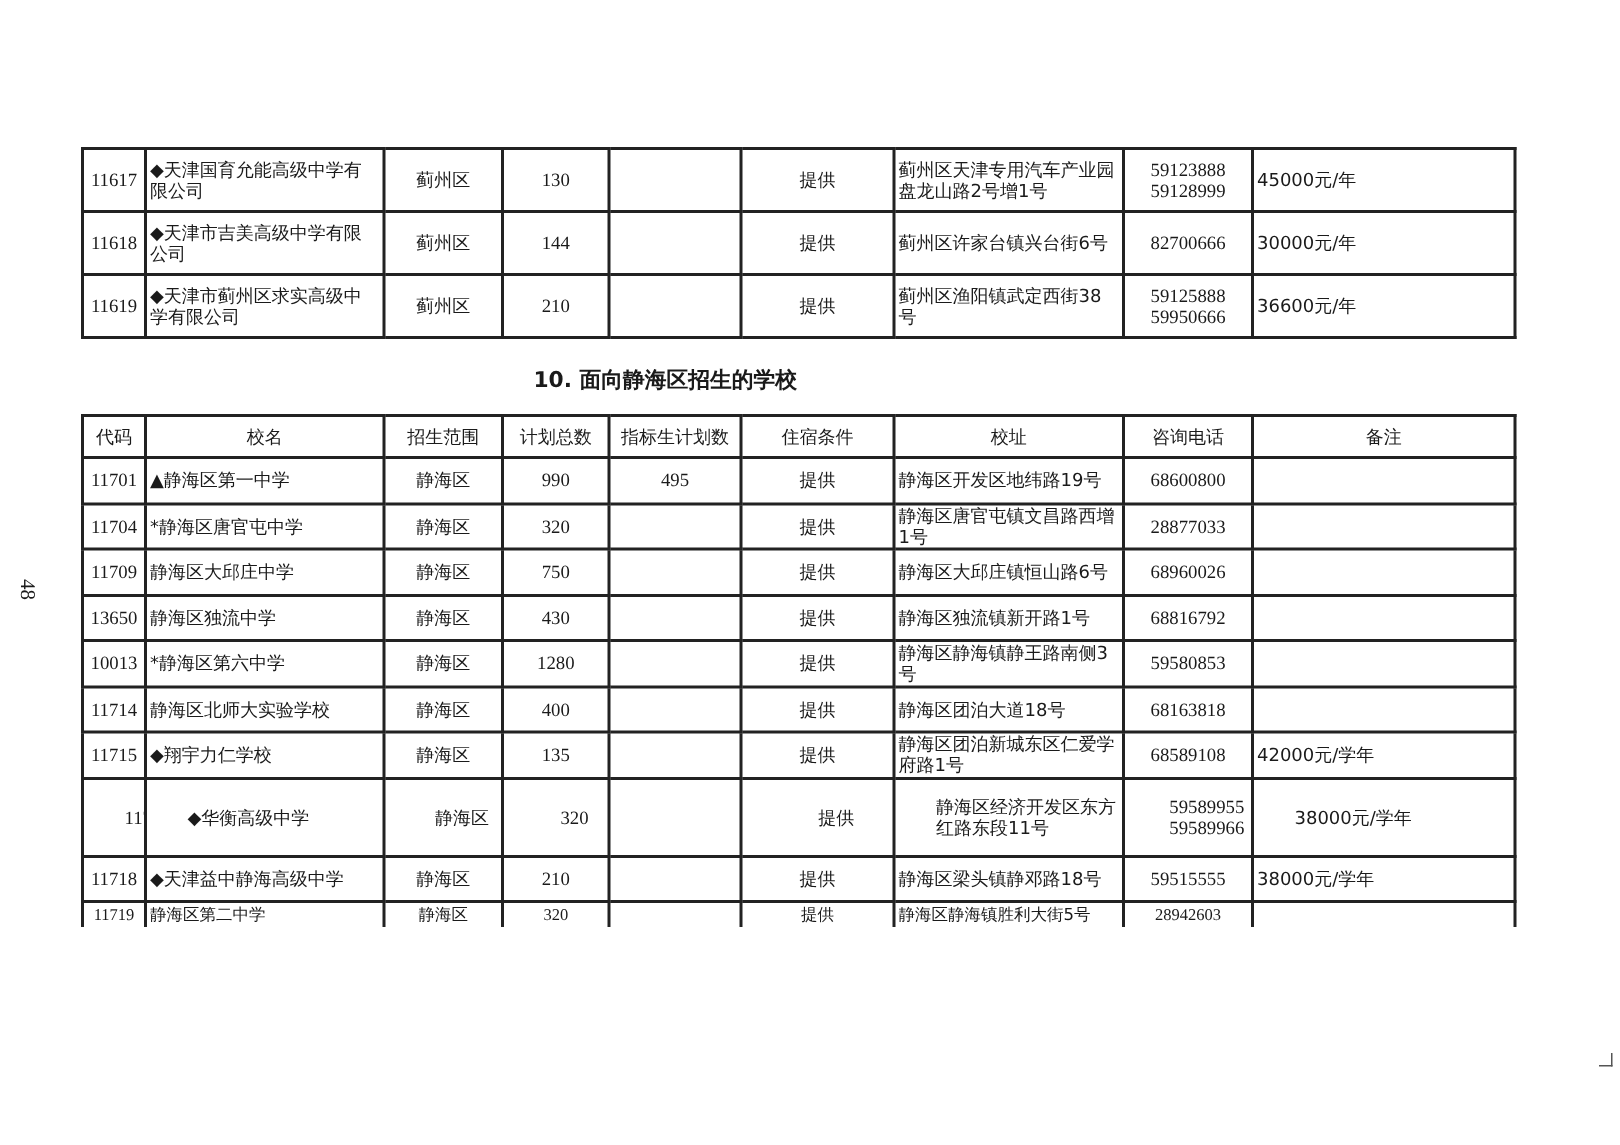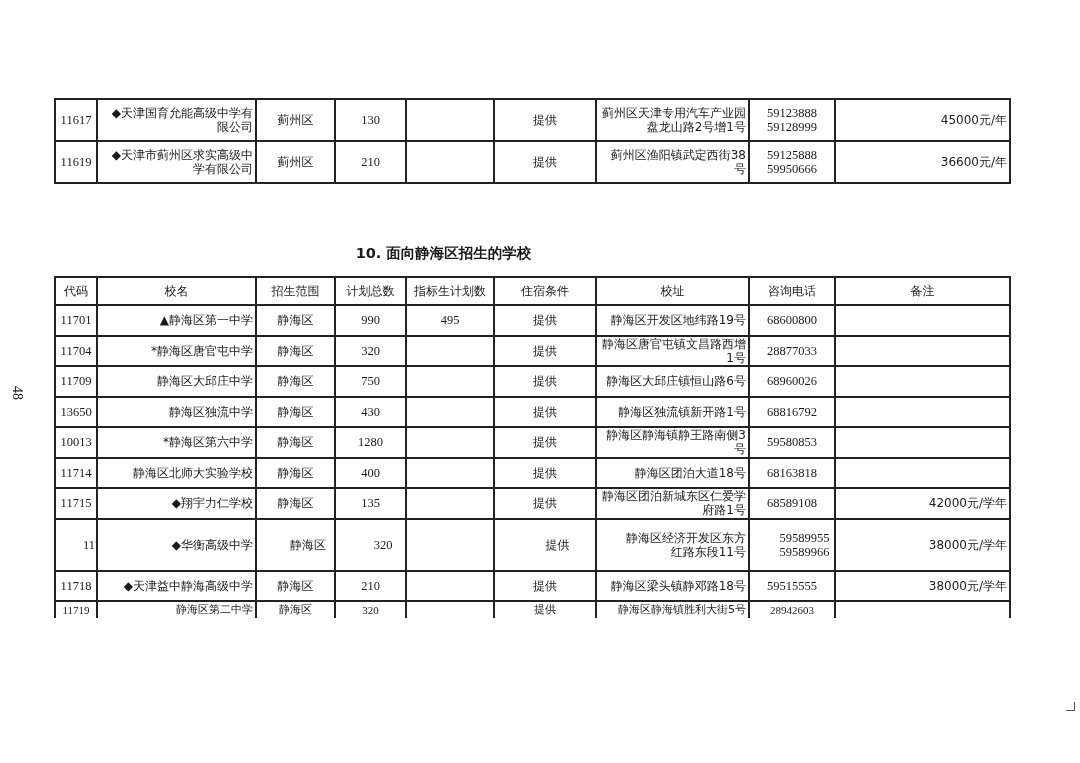--- a/index.html
+++ b/index.html
@@ -8,21 +8,21 @@
     font-family: "DejaVu Sans", "Liberation Sans", sans-serif; color:#1a1a1a;
   }
   .page-num {
     position:absolute; left:10px; top:385px; font-size:14px;
     transform: rotate(90deg); transform-origin:center; font-family:"Liberation Serif", serif;
   }
   table { border-collapse:collapse; position:absolute; table-layout:fixed; }
   td, th { border:2px solid #222; font-size:12px; line-height:14px; padding:0 2px; overflow:hidden; }
   th { font-weight:normal; height:26px; }
   .c { text-align:center; }
-  .l { text-align:right; }
+  .l { text-align:left; }
   .num { font-family:"Liberation Serif", serif; font-size:12.5px; }
   #t1 { left:54px; top:98px; width:955px; }
   #t1 td { height:40px;margin-top:44px; }
   #t2 { left:54px; top:276px; width:955px; }
   #t2 td { height:28.5px; }
   #t2 tr.tall td { height:50px;padding-left:27px; }
   #t2 tr.last td { height:16px; border-bottom:none; font-size:11px; }
   .section-title {
     position:absolute; left:0; width:887px; top:244px; text-align:center;
     font-size:14.5px; font-weight:bold; font-family:"DejaVu Sans", sans-serif;
@@ -56,20 +56,31 @@
       <td class="c num"></td>
       <td class="c">提供</td>
       <td class="l">蓟州区天津专用汽车产业园盘龙山路2号增1号</td>
       <td class="c num">
           <span class="phone2">59123888</span>
           <span class="phone2">59128999</span>
         </td>
       <td class="l">45000元/年</td>
     </tr>
     <tr>
+      <td class="c num">11618</td>
+      <td class="l">◆天津市吉美高级中学有限公司</td>
+      <td class="c">蓟州区</td>
+      <td class="c num">144</td>
+      <td class="c num"></td>
+      <td class="c">提供</td>
+      <td class="l">蓟州区许家台镇兴台街6号</td>
+      <td class="c num">82700666</td>
+      <td class="l">30000元/年</td>
+    </tr>
+    <tr>
       <td class="c num">11619</td>
       <td class="l">◆天津市蓟州区求实高级中学有限公司</td>
       <td class="c">蓟州区</td>
       <td class="c num">210</td>
       <td class="c num"></td>
       <td class="c">提供</td>
       <td class="l">蓟州区渔阳镇武定西街38号</td>
       <td class="c num">
           <span class="phone2">59125888</span>
           <span class="phone2">59950666</span>

